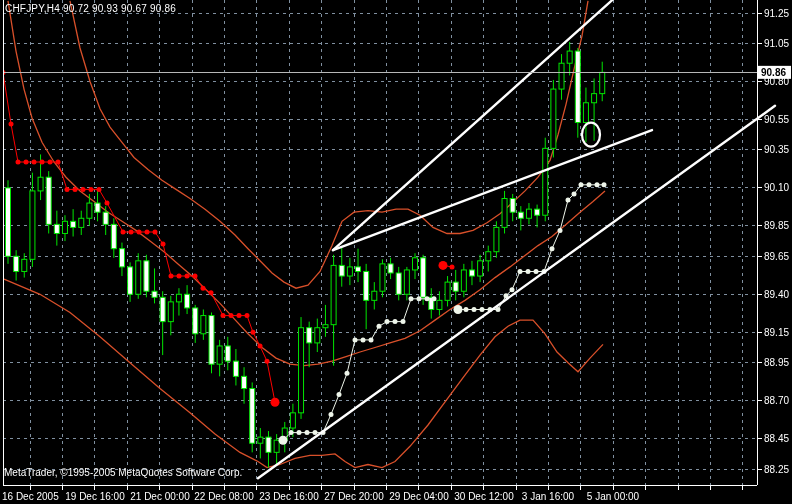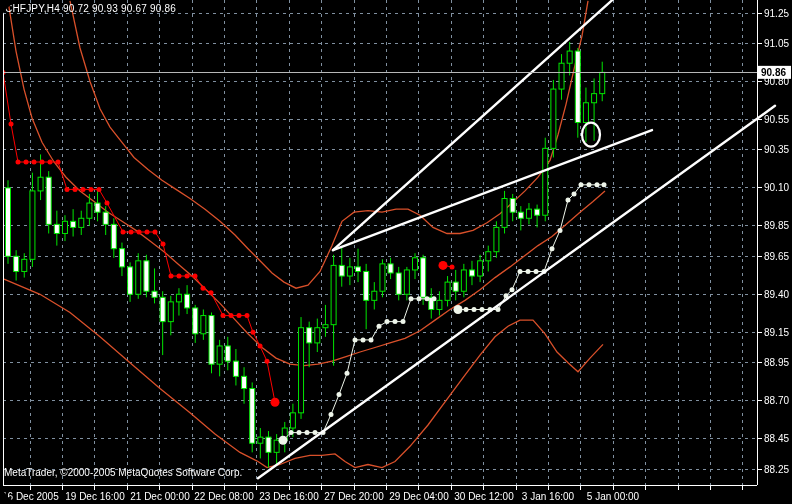--- a/index.html
+++ b/index.html
@@ -1,27 +1,27 @@
 <!DOCTYPE html>
 <html><head>
 <meta charset="utf-8">
 <style>
   html,body{margin:0;padding:0;background:#000;}
   .stage{position:relative;width:792px;height:504px;background:#000;overflow:hidden;
-         font-family:"Liberation Sans",sans-serif;border-radius:26px;}
+         font-family:"Liberation Sans",sans-serif;}
   .stage svg{position:absolute;left:0;top:0;}
   .chart-title{position:absolute;left:5px;top:3px;color:#fff;font-size:10px;letter-spacing:.2px;z-index:5;}
   .watermark{position:absolute;left:4px;top:467px;color:#fff;font-size:10px;z-index:5;}
 </style>
 </head>
 <body>
 
 <div class="stage">
   <div class="chart-title">CHFJPY,H4 90.72 90.93 90.67 90.86</div>
-  <div class="watermark">MetaTrader, ©2000-2005 MetaQuotes Software Corp.</div>
+  <div class="watermark">MetaTrader, ©1995-2005 MetaQuotes Software Corp.</div>
   <svg id="chart-svg" width="792" height="504" style="background: rgb(0, 0, 0);">
       <g>
         <line x1="3" y1="13.071999999999775" x2="757" y2="13.071999999999775" stroke="#8090a0" stroke-width="1" stroke-dasharray="3 4" shape-rendering="crispEdges"></line>
         <line x1="3" y1="43.47200000000021" x2="757" y2="43.47200000000021" stroke="#8090a0" stroke-width="1" stroke-dasharray="3 4" shape-rendering="crispEdges"></line>
         <line x1="3" y1="81.47200000000021" x2="757" y2="81.47200000000021" stroke="#8090a0" stroke-width="1" stroke-dasharray="3 4" shape-rendering="crispEdges"></line>
         <line x1="3" y1="119.47200000000021" x2="757" y2="119.47200000000021" stroke="#8090a0" stroke-width="1" stroke-dasharray="3 4" shape-rendering="crispEdges"></line>
         <line x1="3" y1="149.87200000000064" x2="757" y2="149.87200000000064" stroke="#8090a0" stroke-width="1" stroke-dasharray="3 4" shape-rendering="crispEdges"></line>
         <line x1="3" y1="187.87200000000064" x2="757" y2="187.87200000000064" stroke="#8090a0" stroke-width="1" stroke-dasharray="3 4" shape-rendering="crispEdges"></line>
         <line x1="3" y1="225.87200000000064" x2="757" y2="225.87200000000064" stroke="#8090a0" stroke-width="1" stroke-dasharray="3 4" shape-rendering="crispEdges"></line>
         <line x1="3" y1="256.2719999999989" x2="757" y2="256.2719999999989" stroke="#8090a0" stroke-width="1" stroke-dasharray="3 4" shape-rendering="crispEdges"></line>

